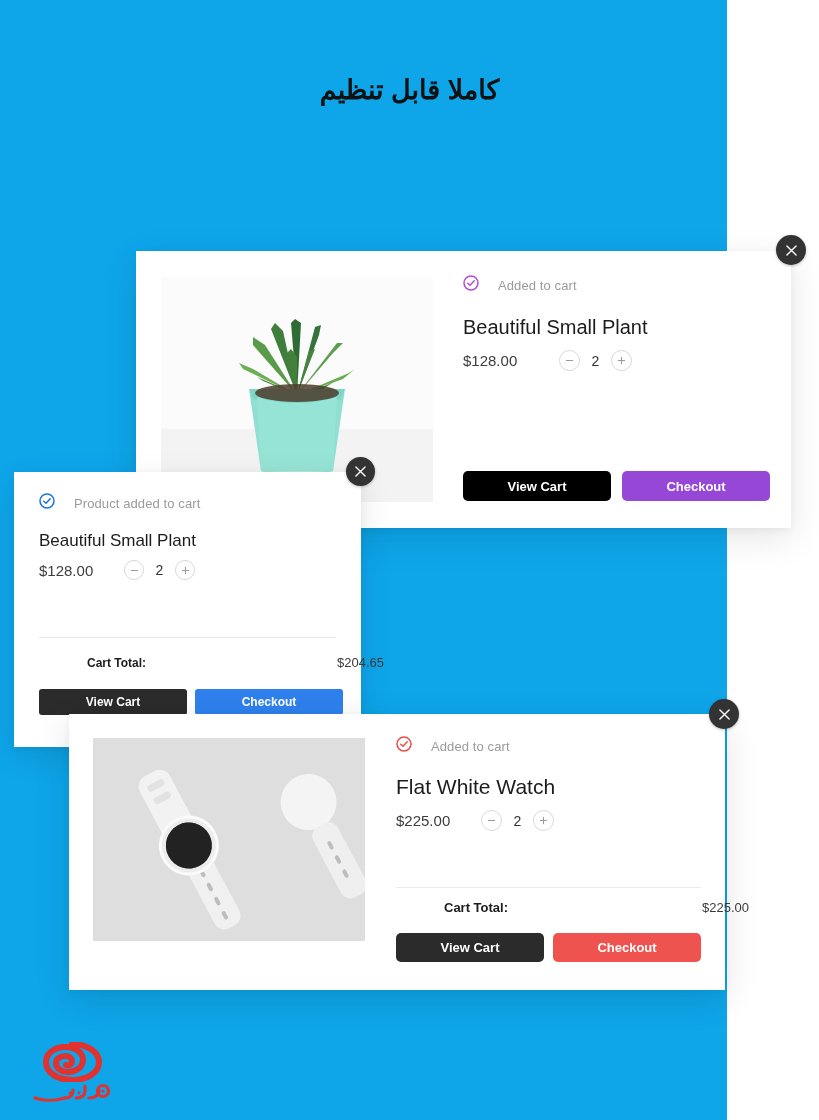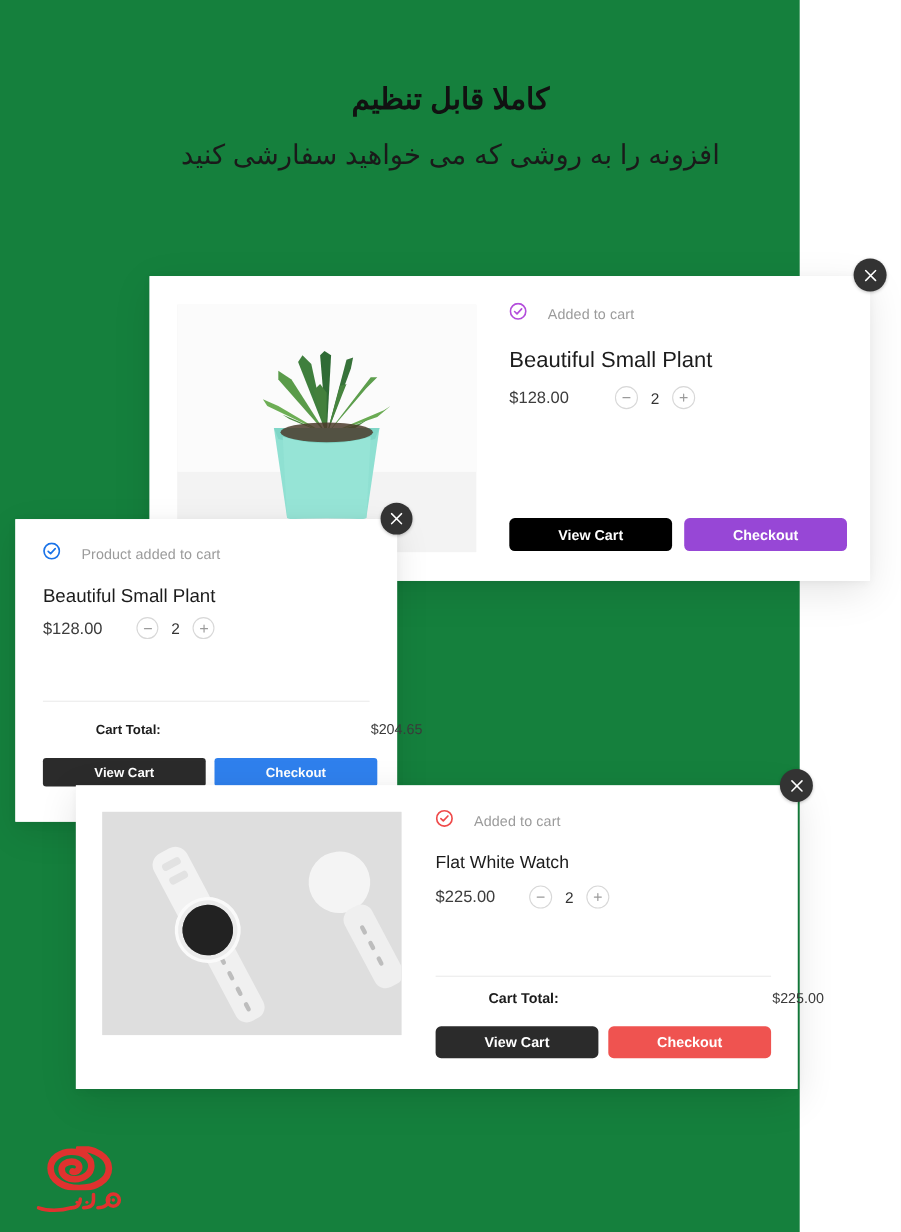--- a/index.html
+++ b/index.html
@@ -9,21 +9,21 @@
     height: 1120px;
     background: #ffffff;
     font-family: "Liberation Sans", sans-serif;
     overflow: hidden;
   }
 
   #page {
     position: relative;
     width: 727px;
     height: 1120px;
-    background: #15803d;
+    background: #0ea5e9;
   }
 
   
   .heading-block {
     position: absolute;
     top: 72px;
     left: 0;
     width: 819px;
     text-align: center;
     direction: rtl;
@@ -184,21 +184,21 @@
   #card3 {
     left: 69px; top: 714px; width: 656px; height: 276px;
     box-shadow: 0 10px 34px rgba(0,0,0,0.11), 0 2px 8px rgba(0,0,0,0.05);
   }
   #card3 .img-box {
     position: absolute; left: 24px; top: 24px; width: 272px; height: 203px;
     background: #dcdcdc;
   }
   #card3 .content { position: absolute; left: 327px; top: 22px; width: 305px; }
   #card3 .status-text { font-size: 13px; }
-  #card3 .prod-title { font-size: 16px; margin-top: 19px; }
+  #card3 .prod-title { font-size: 21px; margin-top: 19px; }
   #card3 .row-price { display:flex; align-items:center; margin-top: 11px; }
   #card3 .price { font-size: 15px; width: 85px; }
   #card3 .step-btn { width: 21px; height: 21px; }
   #card3 .qty { width: 31px; font-size: 14px; }
   #card3 .hrule {
     position:absolute; left: 327px; top: 173px; width: 305px; height: 1px;
     background: #ececec;
   }
   #card3 .total-row { position: absolute; left: 327px; top: 186px; width: 305px; }
   #card3 .total-label { font-size: 13px; }
@@ -223,21 +223,20 @@
   
   .plant-svg, .watch-svg { display:block; width:100%; height:100%; }
 </style>
 </head>
 <body>
 
 <div id="page">
 
   <div class="heading-block">
     <div class="heading-title">کاملا قابل تنظیم</div>
-    <div class="heading-sub">افزونه را به روشی که می خواهید سفارشی کنید</div>
   </div>
 
   <div class="card" id="card1">
     <div class="card-inner">
 
       <div class="close-btn">
         <svg width="11" height="11" viewBox="0 0 12 12">
           <path d="M1 1 L11 11 M11 1 L1 11" stroke="#ffffff" stroke-width="1.5" stroke-linecap="round"></path>
         </svg>
       </div>

